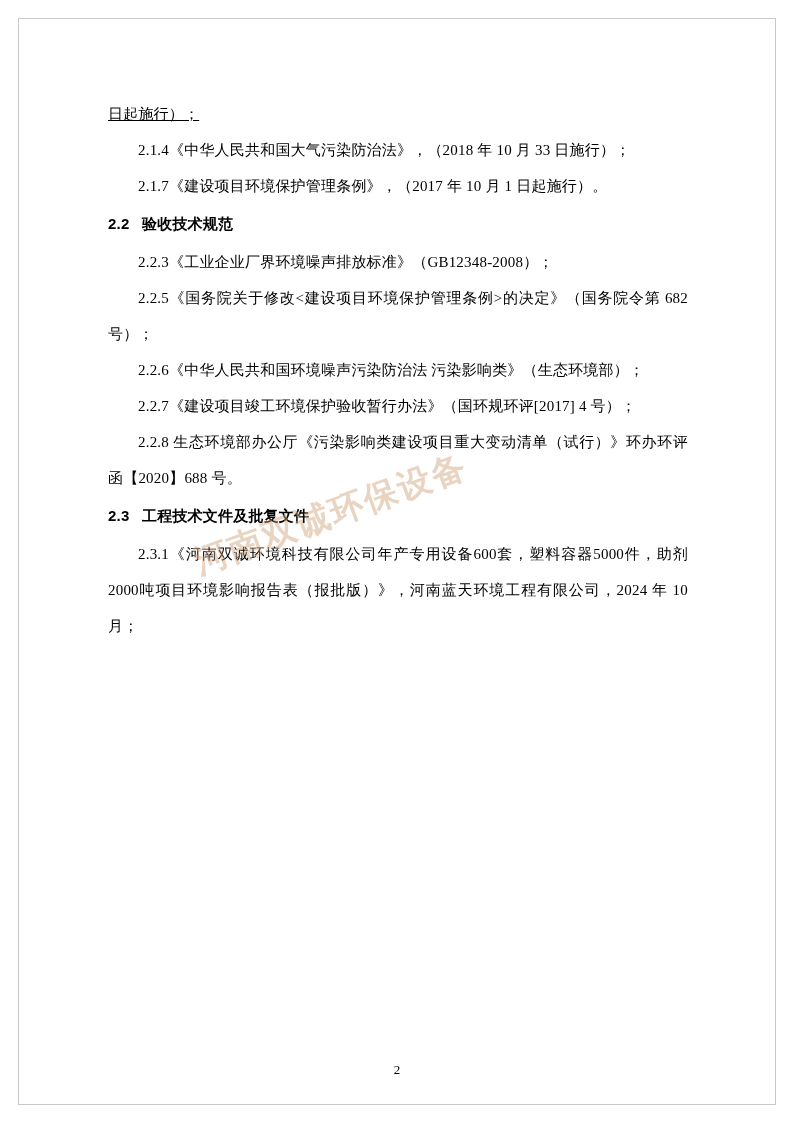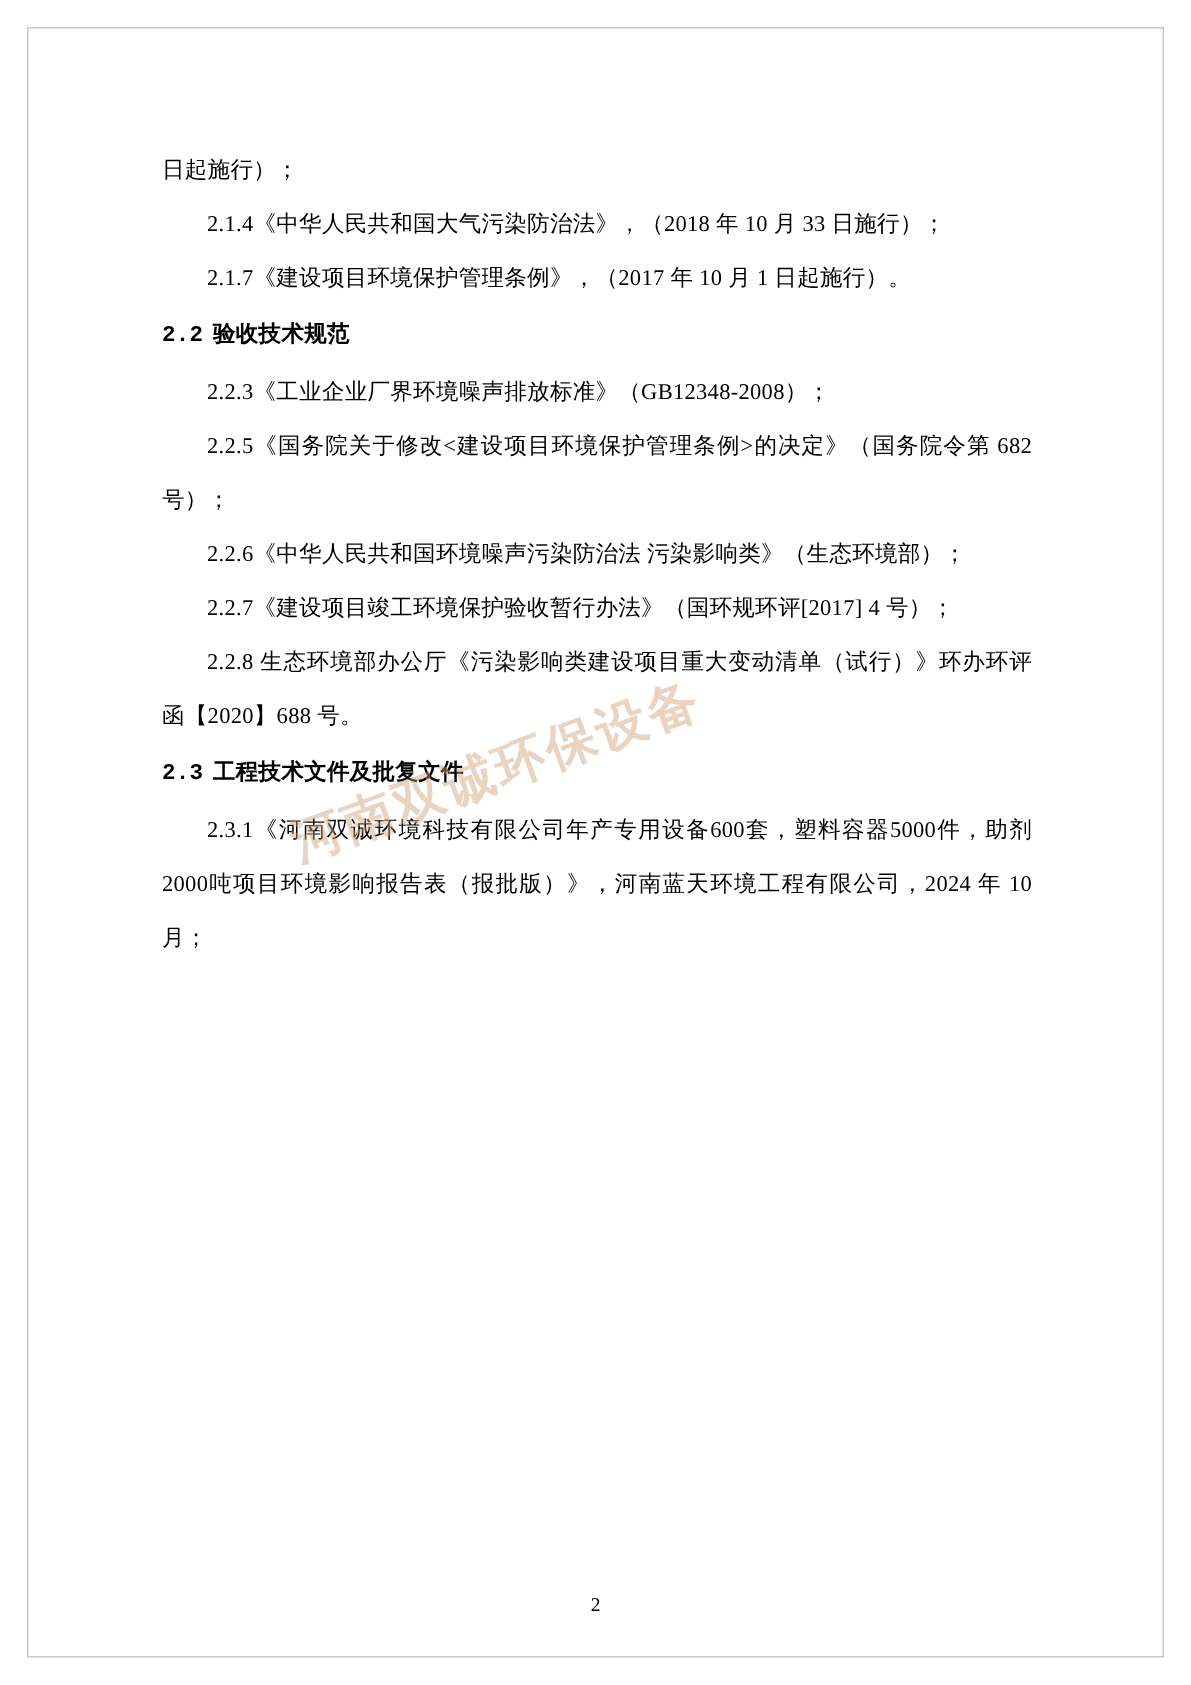--- a/index.html
+++ b/index.html
@@ -38,27 +38,28 @@
     line-height: 36px;
     text-align: justify;
     text-justify: inter-ideograph;
     letter-spacing: 0.2px;
   }
   .indent {
     text-indent: 30px;
   }
   .noindent {
     text-indent: 0;
+    text-decoration: underline;
   }
   .heading {
     font-weight: bold;
     font-size: 15px;
     line-height: 40px;
     text-indent: 0;
-    font-family: Liberation Mono, monospace;
+    font-family: Liberation Sans, sans-serif;
   }
   .heading .num {
     display: inline-block;
     min-width: 34px;
   }
   .page-number {
     position: absolute;
     left: 0;
     top: 1062px;
     width: 794px;

